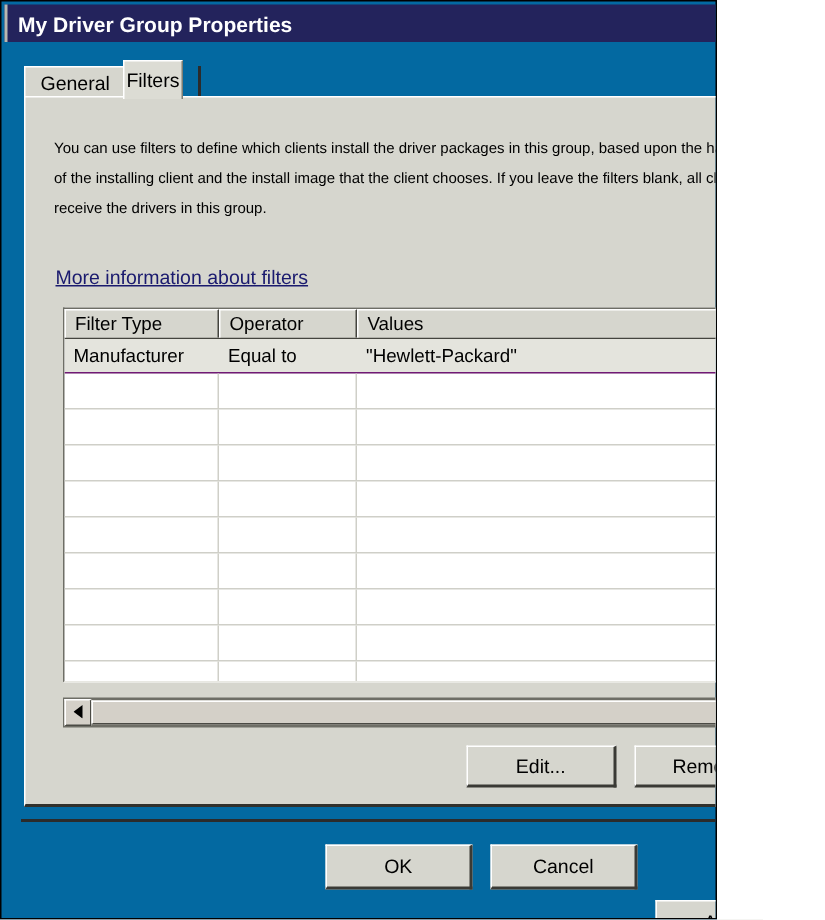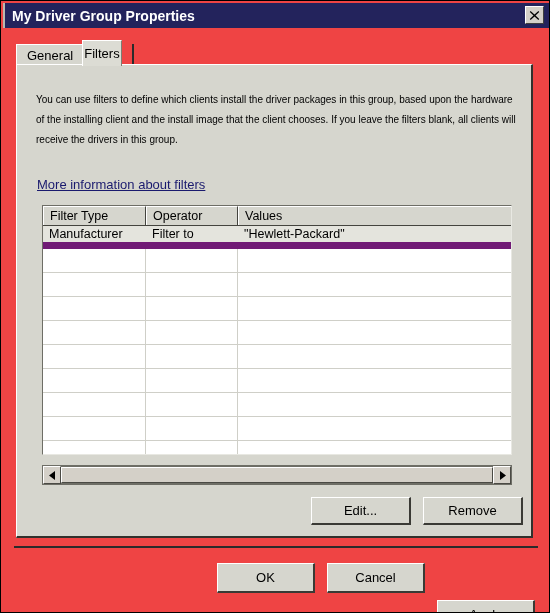--- a/index.html
+++ b/index.html
@@ -6,24 +6,24 @@
     margin: 0;
     padding: 0;
     background: #ffffff;
   }
   body {
     font-family: "Liberation Sans", sans-serif;
   }
 
   #dialog {
     position: relative;
-    width: 550px;
+    width: 478px;
     height: 613px;
     box-sizing: border-box;
-    background: #ef4444;
+    background: #0369a1;
     border: 1px solid #000000;
     overflow: hidden;
   }
 
   
   .titlebar {
     position: absolute;
     left: 2px;
     top: 2px;
     width: 546px;
@@ -189,21 +189,21 @@
   .gridbody { position: relative; }
   .grow {
     display: flex;
     height: 24px;
     box-sizing: border-box;
     border-bottom: 1px solid #cfcfc8;
   }
   .grow.datarow {
     height: 23px;
     background: #e4e4dd;
-    border-bottom: 7px solid #701a75;
+    border-bottom: 1px solid #701a75;
   }
   .gcell {
     box-sizing: border-box;
     display: flex;
     align-items: center;
     padding-left: 6px;
     font-size: 12.5px;
     color: #000000;
     border-right: 1px solid #cfcfc8;
     white-space: nowrap;
@@ -335,21 +335,21 @@
 
     <div class="gridwrap">
       <div class="gridhead">
         <div class="hcell c0">Filter Type</div>
         <div class="hcell c1">Operator</div>
         <div class="hcell c2">Values</div>
       </div>
       <div class="gridbody">
         <div class="grow datarow">
           <div class="gcell c0">Manufacturer</div>
-          <div class="gcell c1">Filter to</div>
+          <div class="gcell c1">Equal to</div>
           <div class="gcell c2">"Hewlett-Packard"</div>
         </div>
         <div class="grow">
           <div class="gcell c0"></div>
           <div class="gcell c1"></div>
           <div class="gcell c2"></div>
         </div>
         <div class="grow">
           <div class="gcell c0"></div>
           <div class="gcell c1"></div>

